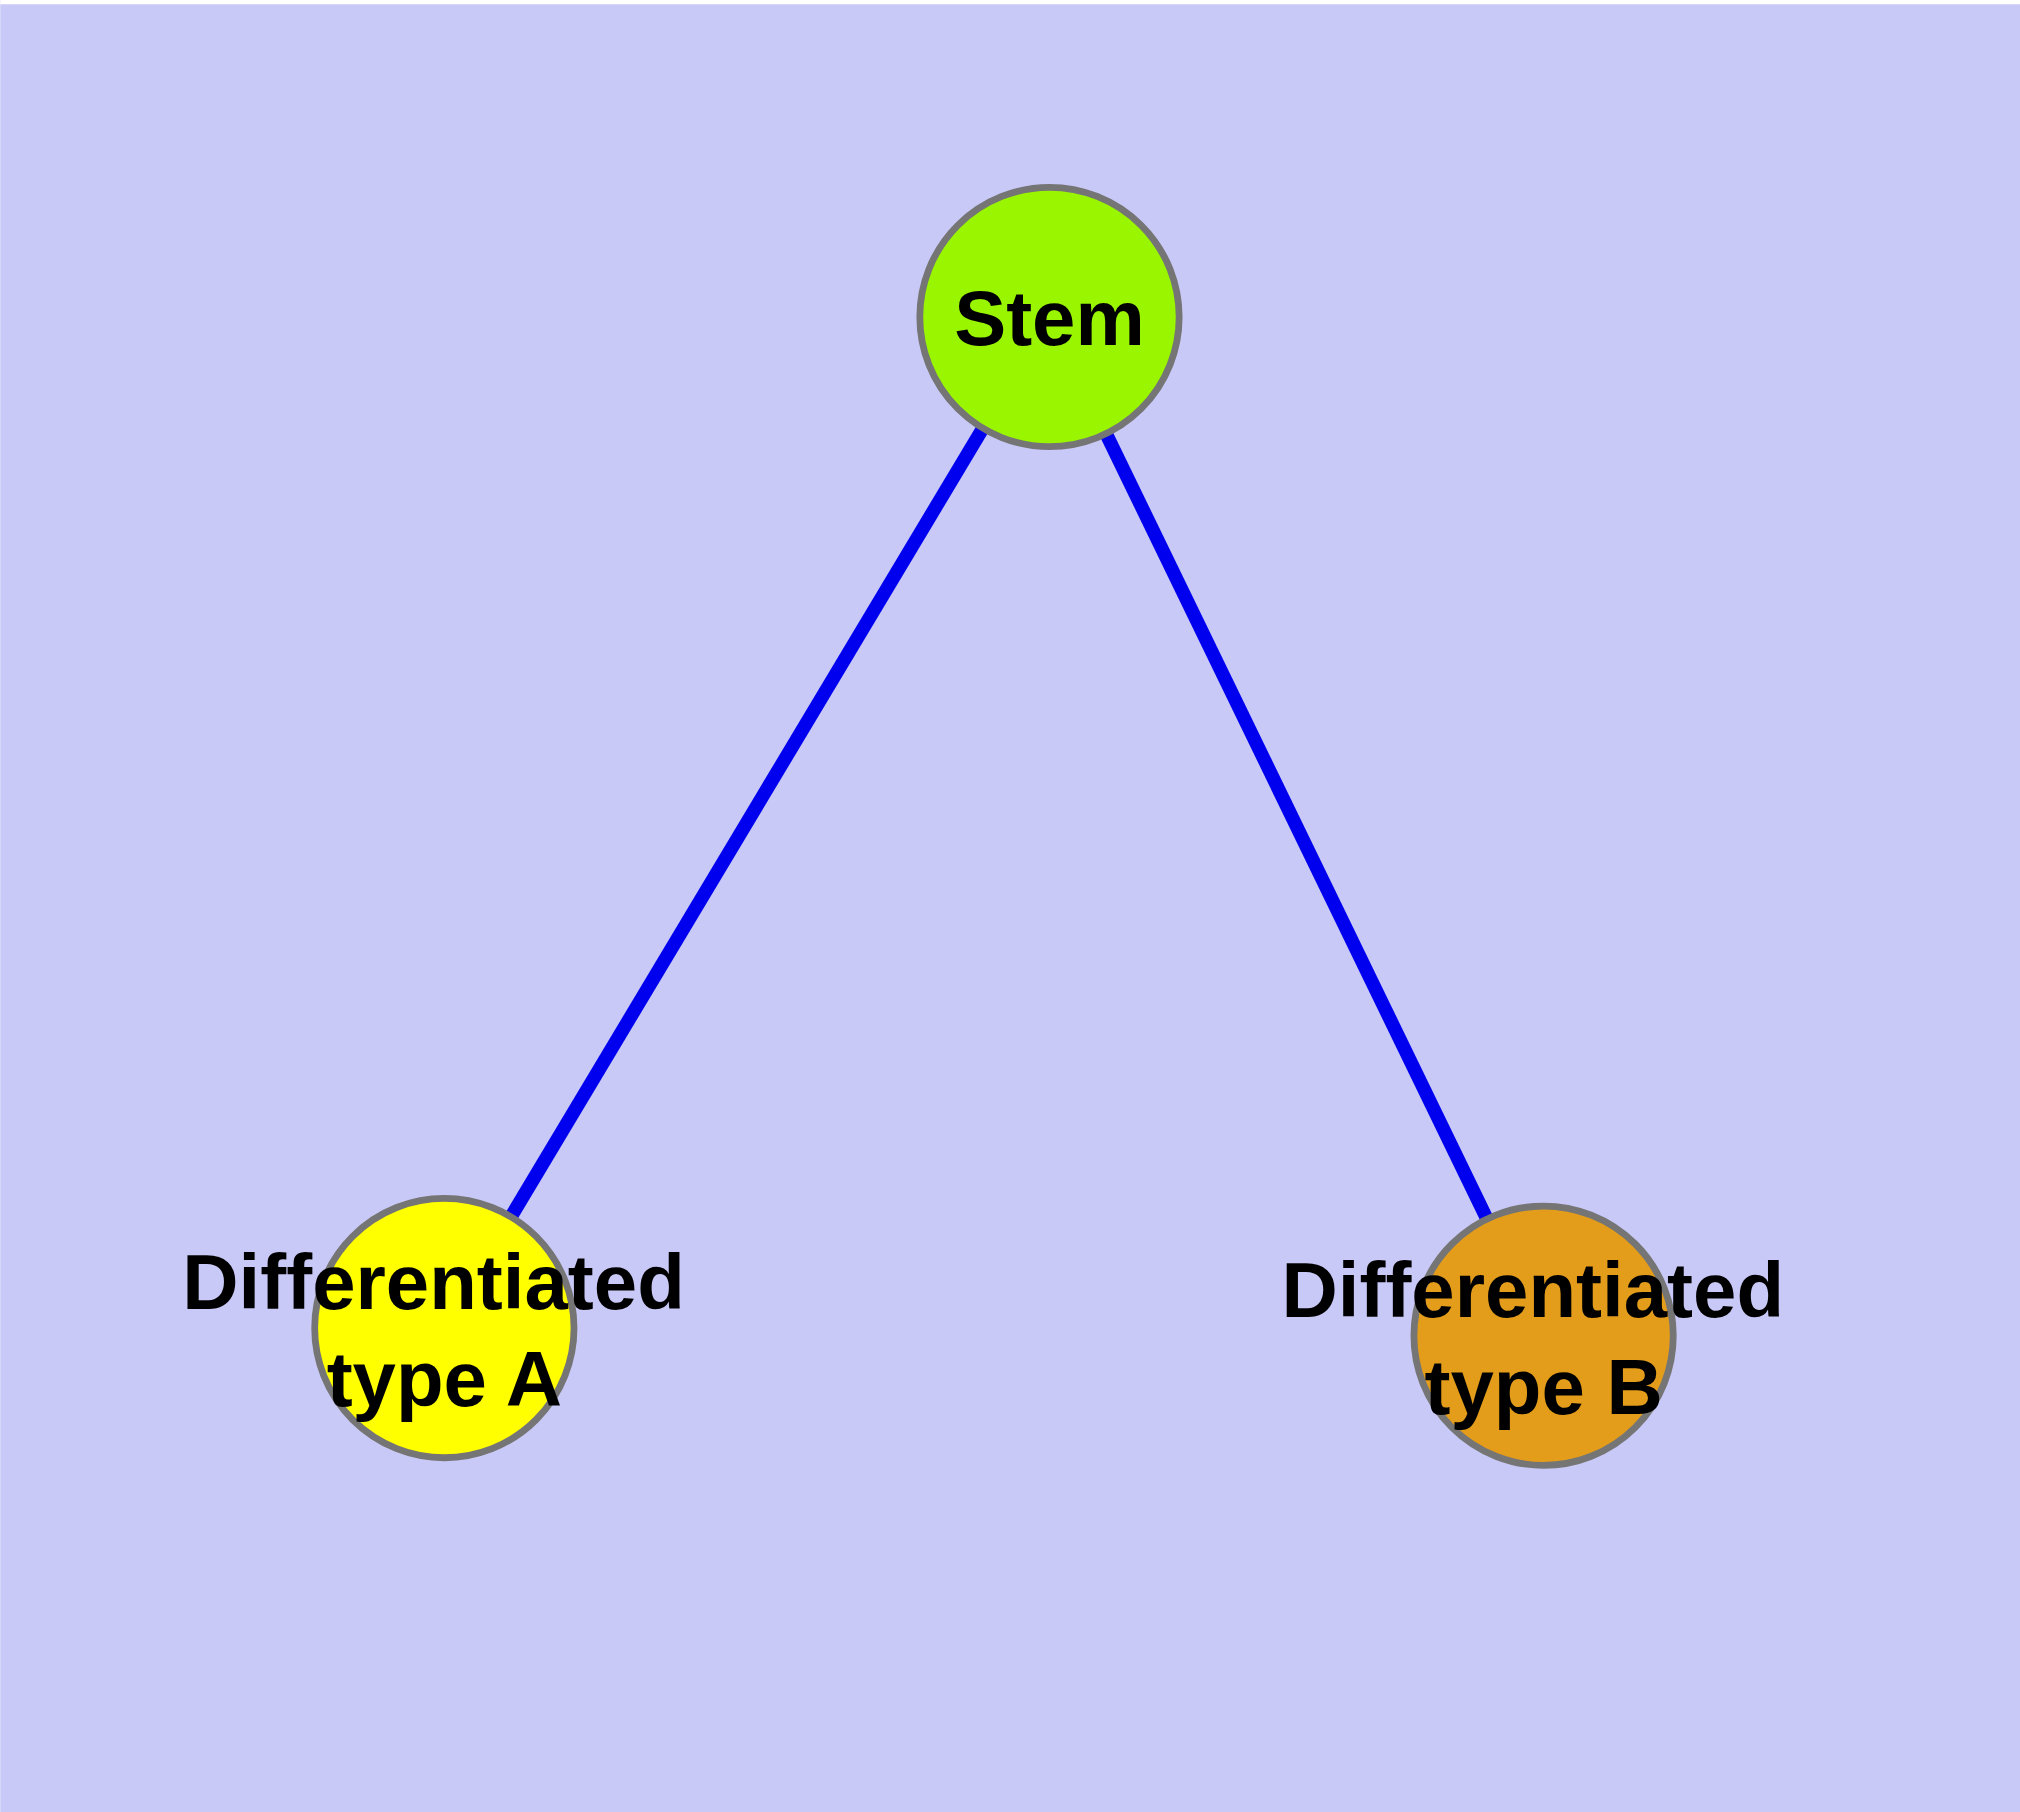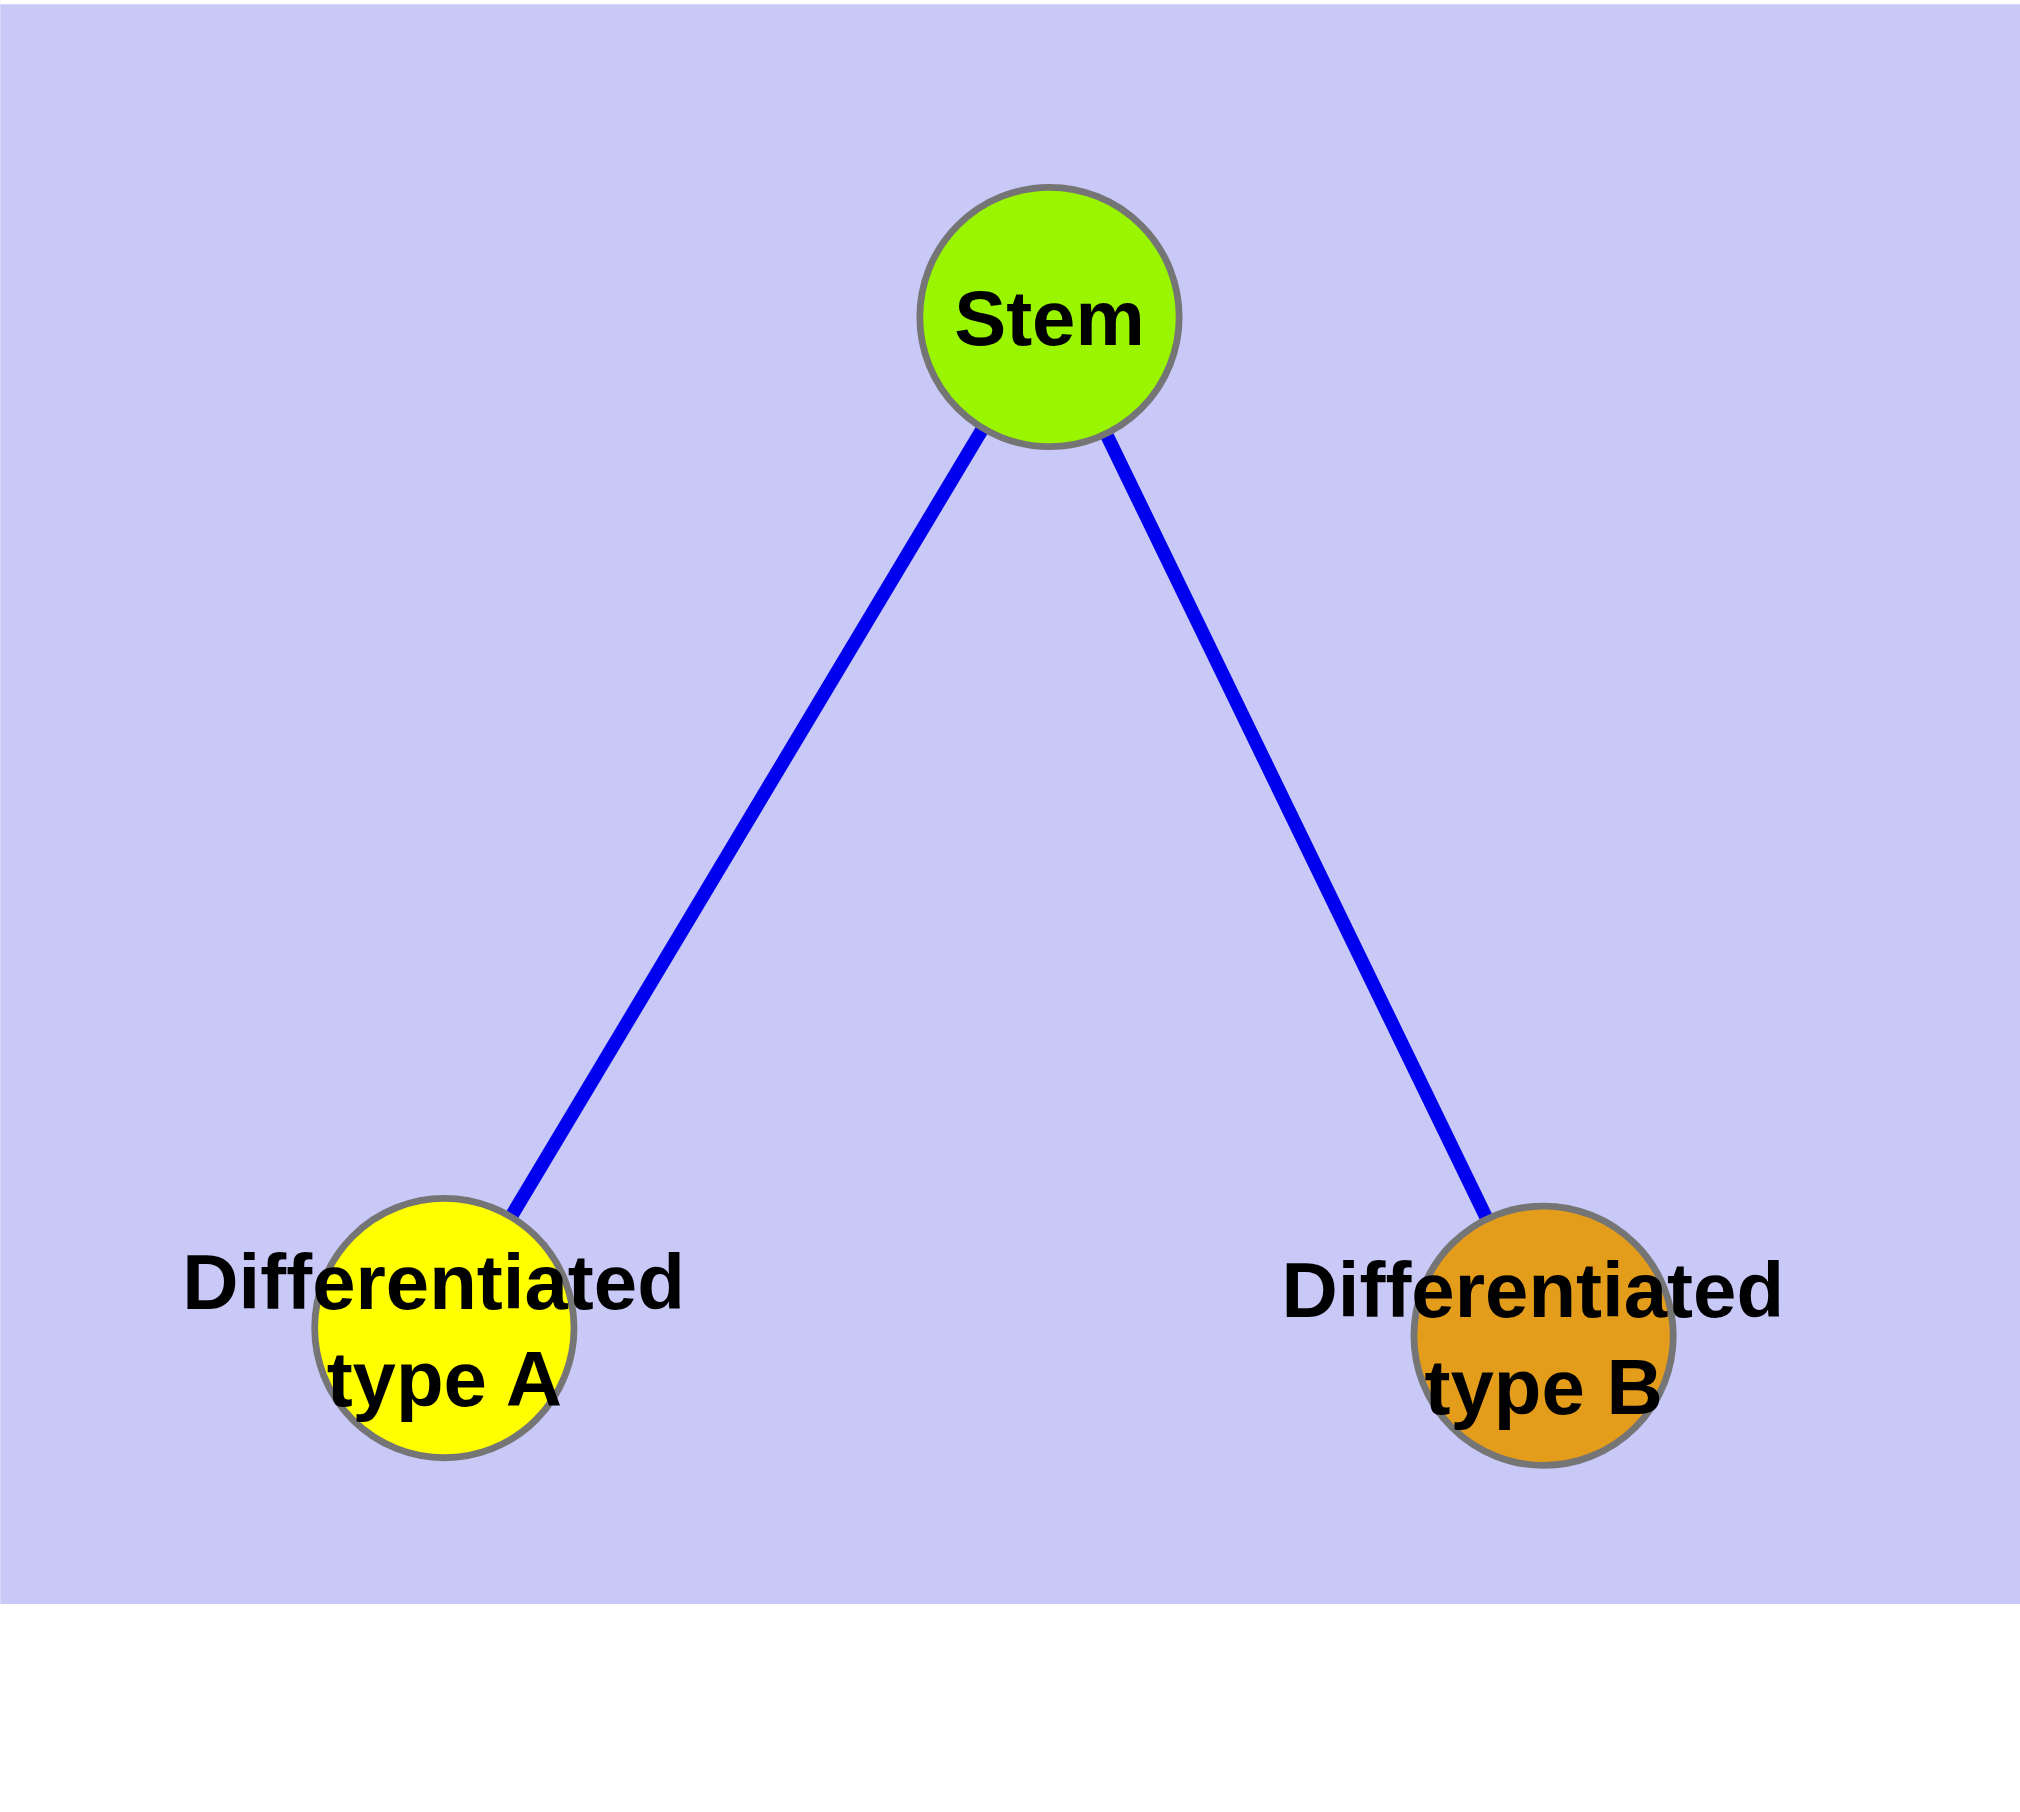--- a/index.html
+++ b/index.html
@@ -2,21 +2,21 @@
 <html style="font-size:13.6px"><head>
 <meta charset="utf-8">
 <style>
   html, body {
     margin: 0;
     padding: 0;
     background: #ffffff;
   }
   .canvas-wrap {
     width: 2021px;
-    height: 1604px;
+    height: 1812px;
     position: relative;
   }
   svg {
     display: block;
   }
   .node-label {
     font-family: "Liberation Sans", "DejaVu Sans", sans-serif;
     font-weight: bold;
     font-size: 92px;
     fill: #000000;

